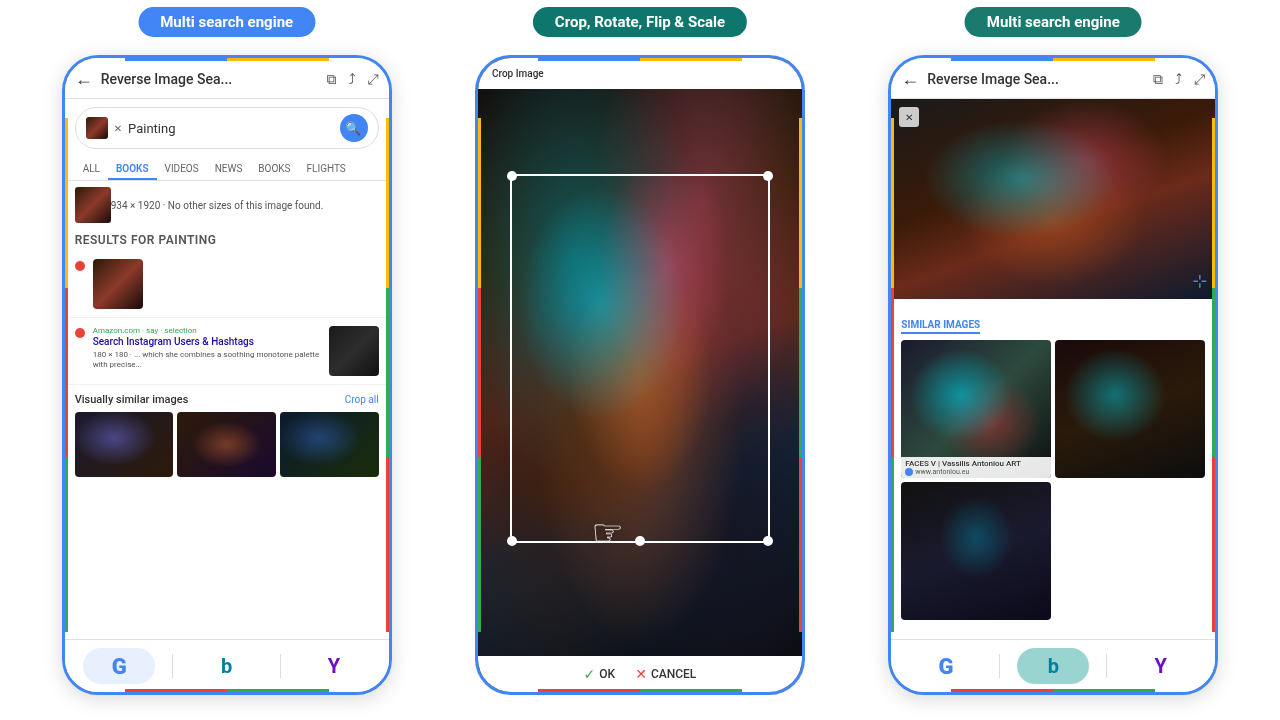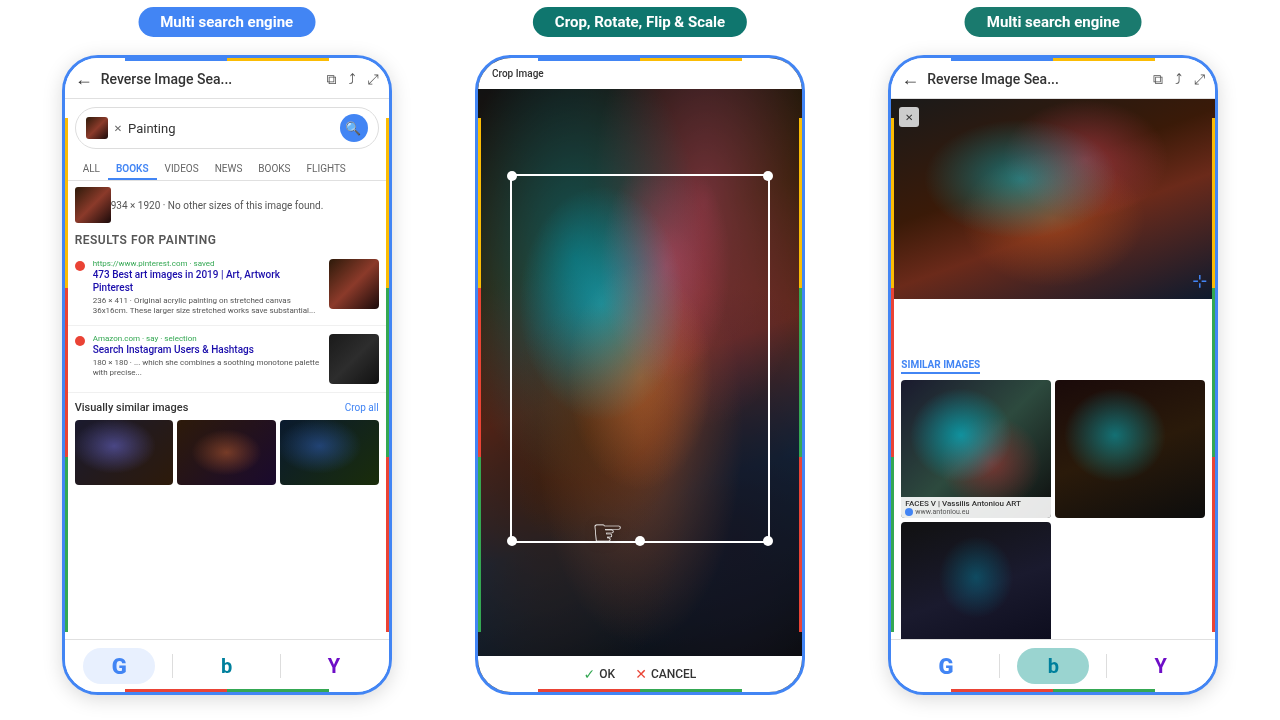--- a/index.html
+++ b/index.html
@@ -487,24 +487,23 @@
 
     .camera-scan-btn {
       position: absolute;
       bottom: 8px;
       right: 8px;
       font-size: 18px;
       color: #4285F4;
     }
 
     .similar-images-section {
-      padding: 6px 10px;
+      padding: 14px 10px;
       flex: 1;
       overflow: hidden;
-      margin-top: 48px;
     }
 
     .similar-images-label {
       font-size: 10px;
       font-weight: 700;
       color: #4285F4;
       border-bottom: 2px solid #4285F4;
       display: inline-block;
       padding-bottom: 2px;
       margin-bottom: 6px;
@@ -647,25 +646,20 @@
 
       <div class="image-info-bar">
         <div class="image-thumb-small thumb-bg1"></div>
         <div class="image-info-text">934 × 1920 · No other sizes of this image found.</div>
       </div>
 
       <div class="results-label">RESULTS FOR PAINTING</div>
 
       <div class="result-item">
         <div class="result-favicon" style="background:#EA4335;"></div>
-        <div class="result-content">
-          <div class="result-url">https://www.pinterest.com · saved</div>
-          <div class="result-title">473 Best art images in 2019 | Art, Artwork Pinterest</div>
-          <div class="result-desc">236 × 411 · Original acrylic painting on stretched canvas 36x16cm. These larger size stretched works save substantial...</div>
-        </div>
         <div class="result-thumb thumb-bg1"></div>
       </div>
 
       <div class="result-item">
         <div class="result-favicon" style="background:#EA4335;"></div>
         <div class="result-content">
           <div class="result-url">Amazon.com · say · selection</div>
           <div class="result-title">Search Instagram Users &amp; Hashtags</div>
           <div class="result-desc">180 × 180 · ... which she combines a soothing monotone palette with precise...</div>
         </div>

